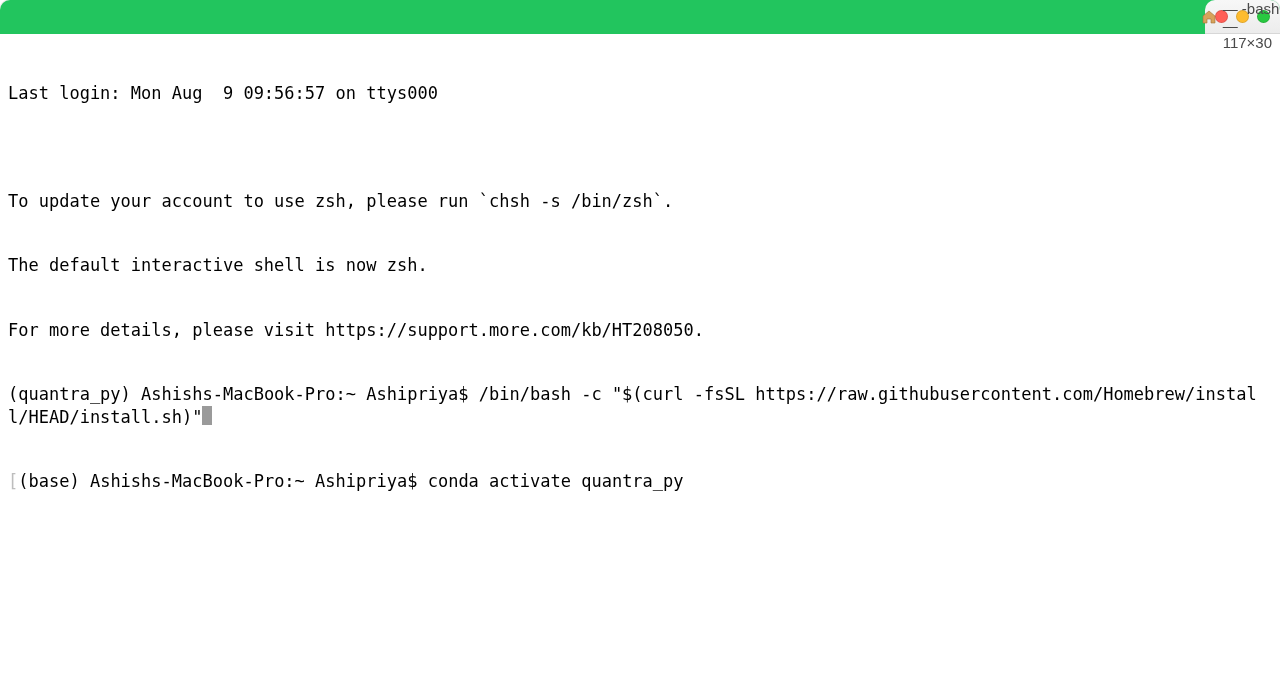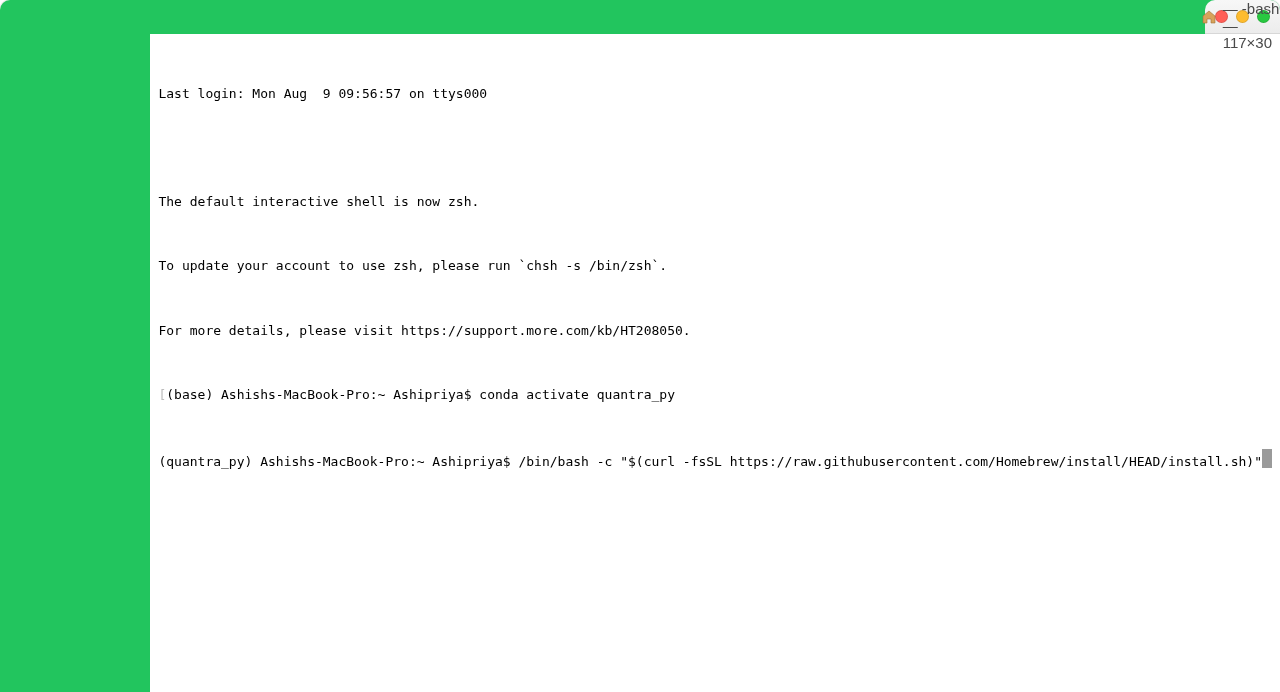--- a/index.html
+++ b/index.html
@@ -30,21 +30,21 @@
       display: flex; align-items: center; justify-content: center;
       gap: 6px; font-size: 15px; color: #4a4a4a; font-weight: 500;
       pointer-events: none;
     }
     .title-center .icon { width: 16px; height: 16px; display:inline-flex; align-items:center; justify-content:center; }
     .terminal {
       flex: 1;
       background: #ffffff;
       padding: 6px 8px 20px 8px;
       font-family: "Menlo","Monaco","Consolas",monospace;
-      font-size: 13px;
+      font-size: 17px;
       line-height: 21.5px;
       color: #000;
       white-space: pre-wrap;
       word-break: break-all;
       overflow: hidden;
     }
     .term-line { display:block; }
     .cursor-block {
       display:inline-block;
       width: 10px; height: 19px;
@@ -70,19 +70,19 @@
           <path d="M2 7 L8 2 L14 7 V14 H10 V10 H6 V14 H2 Z" fill="#d7a25a" stroke="#a07436" stroke-width="0.6"></path>
         </svg>
       </span>
       <span>Ashipriya — -bash — 117×30</span>
     </div>
   </div>
 
   <div class="terminal">
     <span class="term-line">Last login: Mon Aug  9 09:56:57 on ttys000</span>
     <span class="term-line"></span>
+    <span class="term-line">To update your account to use zsh, please run `chsh -s /bin/zsh`.</span>
     <span class="term-line">The default interactive shell is now zsh.</span>
-    <span class="term-line">To update your account to use zsh, please run `chsh -s /bin/zsh`.</span>
     <span class="term-line">For more details, please visit https://support.more.com/kb/HT208050.</span>
+    <span class="term-line"><span>(quantra_py) </span><span>Ashishs-MacBook-Pro:~ Ashipriya$ </span><span>/bin/bash -c "$(curl -fsSL https://raw.githubusercontent.com/Homebrew/install/HEAD/install.sh)"</span><span class="cursor-block"></span></span>
     <span class="term-line"><span class="bracket">[</span><span>(base) </span><span>Ashishs-MacBook-Pro:~ Ashipriya$ </span><span>conda activate quantra_py</span></span>
-    <span class="term-line"><span>(quantra_py) </span><span>Ashishs-MacBook-Pro:~ Ashipriya$ </span><span>/bin/bash -c "$(curl -fsSL https://raw.githubusercontent.com/Homebrew/install/HEAD/install.sh)"</span><span class="cursor-block"></span></span>
   </div>
 </div>
 
 </body></html>

